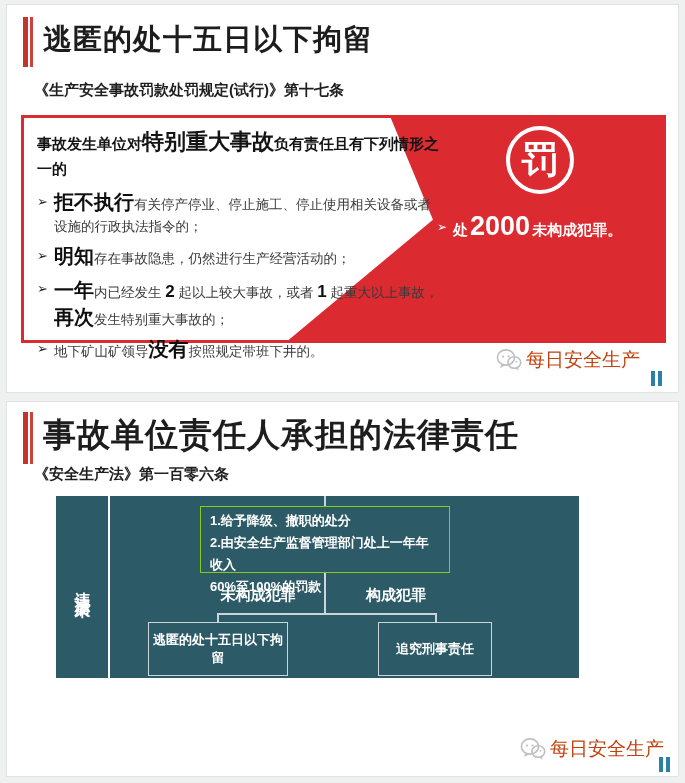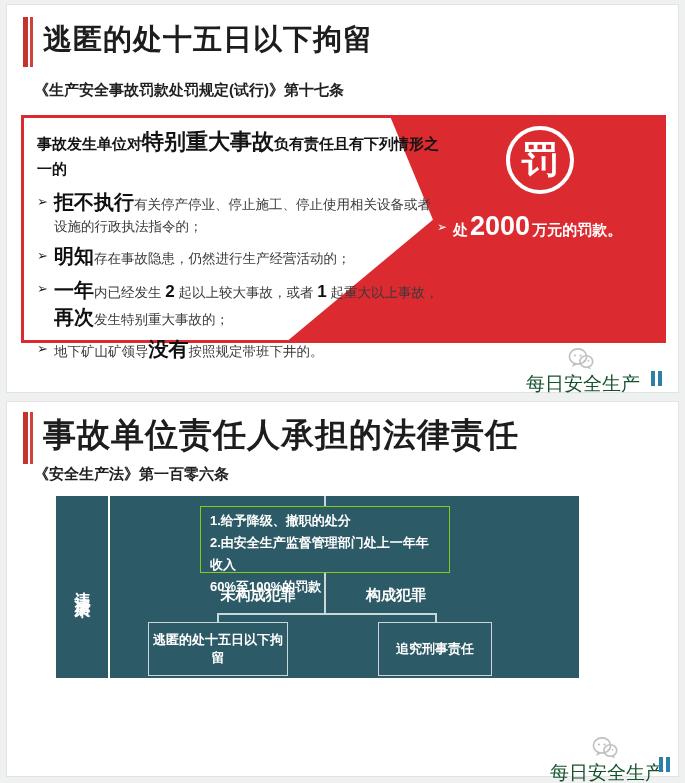--- a/index.html
+++ b/index.html
@@ -40,21 +40,21 @@
   .bullet .seg-num { font-size:17px; font-weight:bold; color:#0f0f0f; }
 
   .fine-badge { position:absolute; left:485px; top:11px; width:68px; height:68px; border-radius:50%;
      border:4px solid #ffffff; display:flex; align-items:center; justify-content:center; }
   .fine-badge span { color:#ffffff; font-size:37px; font-weight:bold; }
   .fine-line { position:absolute; left:416px; top:96px; width:226px; color:#ffffff; font-size:15px; font-weight:bold; display:flex; align-items:center; }
   .fine-line .mark { font-size:12px; margin-right:6px; }
   .fine-line .seg-em { font-size:27px; font-weight:bold; margin:0 2px; }
 
   
-  .watermark { position:absolute; display:flex; align-items:center; color:#14532d; font-size:19px;flex-direction:column; }
+  .watermark { position:absolute; display:flex; align-items:center; color:#c2410c; font-size:19px; }
   #card1 .watermark { right:38px; top:342px; }
   #card2 .watermark { right:14px; top:334px; }
   .wm-icon { margin-right:4px; opacity:.85; }
   .pause { position:absolute; display:flex; }
   #card1 .pause { right:16px; bottom:6px; }
   #card2 .pause { right:8px; bottom:4px; }
   .pause i { display:block; width:4px; height:15px; background:#2c7fa8; margin-left:3px; }
 
   
   .diagram { position:absolute; left:49px; top:94px; width:523px; }
@@ -108,21 +108,21 @@
       <div class="bullet">
         <span class="mark">➢</span>
         <div class="btxt"><span>地下矿山矿领导</span><span class="seg-em">没有</span><span>按照规定带班下井的。</span></div>
       </div>
     </div>
     <div class="fine-badge">
       <span>罚</span>
     </div>
     <div class="fine-line">
       <span class="mark">➢</span>
-      <span><span>处</span><span class="seg-em">2000</span><span>万元的罚款。</span></span>
+      <span><span>处</span><span class="seg-em">2000</span><span>未构成犯罪。</span></span>
     </div>
   </div>
 
   <div class="watermark">
     <svg class="wm-icon" width="26" height="24" viewBox="0 0 26 24">
       <ellipse cx="10" cy="9.5" rx="8.6" ry="7.6" fill="none" stroke="#b5b5b5" stroke-width="1.6"></ellipse>
       <path d="M5.5 16 L4 20 L9 17.4 Z" fill="#b5b5b5"></path>
       <ellipse cx="18.3" cy="14.5" rx="6.4" ry="5.8" fill="none" stroke="#b5b5b5" stroke-width="1.6"></ellipse>
       <path d="M21.5 19.4 L23 22.6 L18.5 20.6 Z" fill="#b5b5b5"></path>
       <circle cx="7" cy="8.5" r="1.1" fill="#b5b5b5"></circle>

